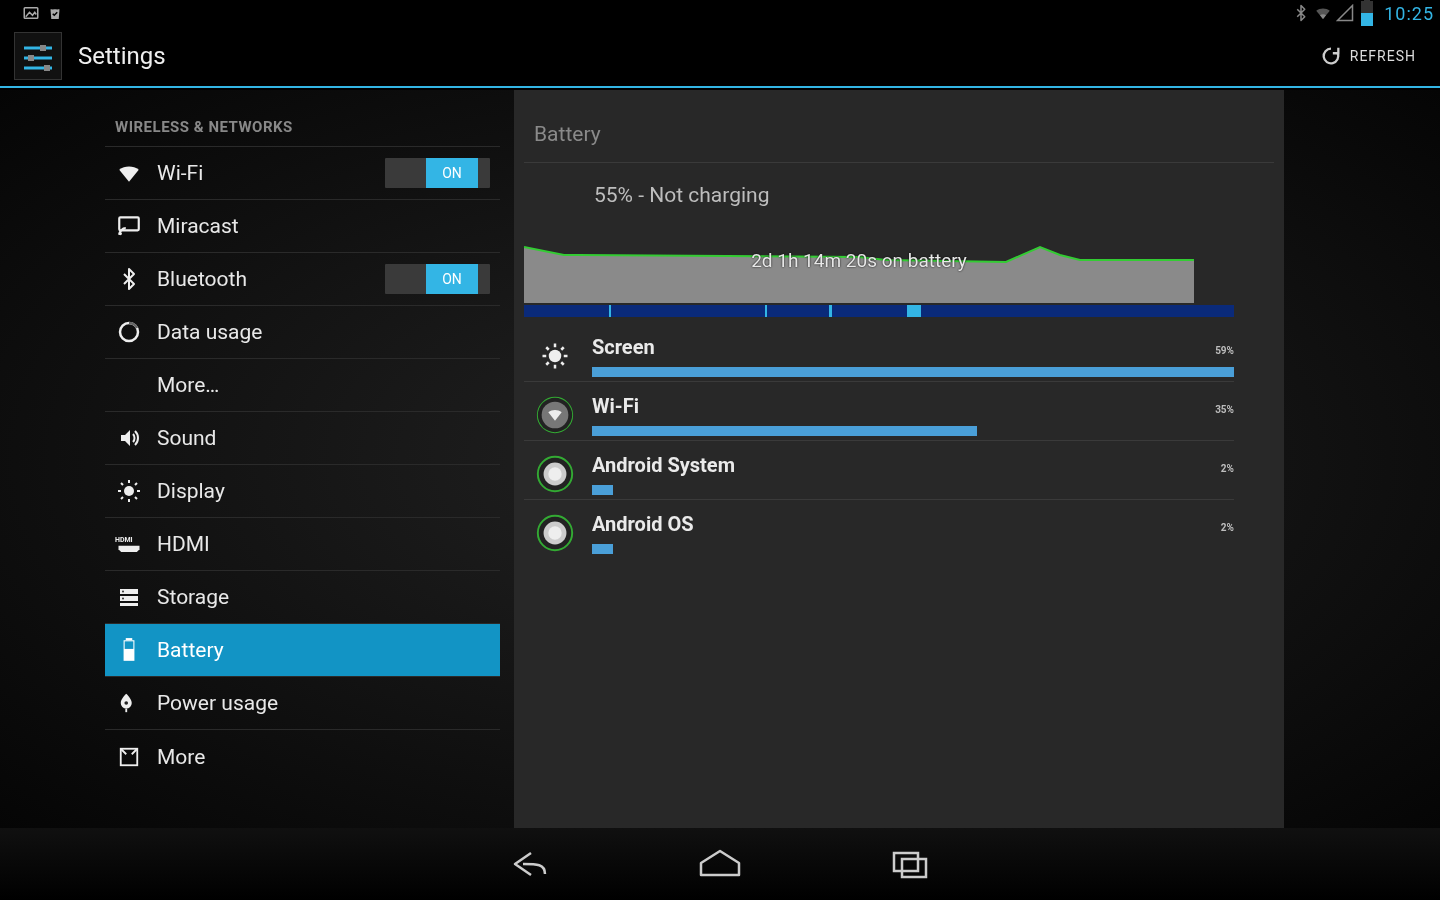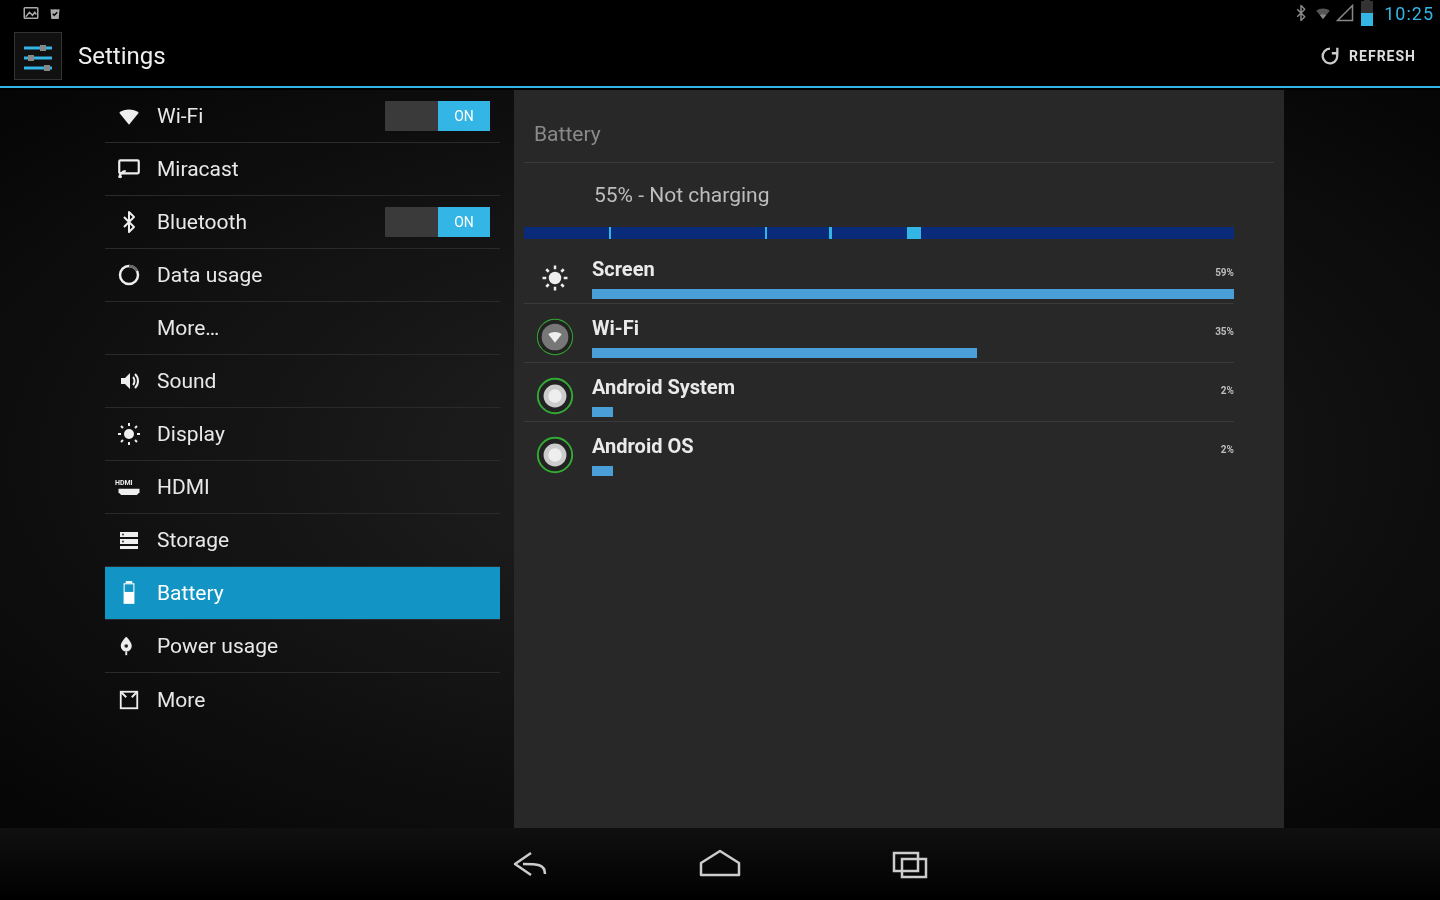--- a/index.html
+++ b/index.html
@@ -8,34 +8,34 @@
   .status-bar { position: absolute; top:0; left:16px; right:0; height:26px; background:#000; display:flex; justify-content:space-between; align-items:center; padding:0 6px; font-size:16px; color:#999; }
   .status-left, .status-right { display:flex; align-items:center; gap:6px; }
   .status-right { gap:4px; }
   .stat-icon { width:18px; height:18px; display:flex; align-items:center; justify-content:center; }
   .clock-text { color:#33b5e5; font-size:18px; margin-left:4px; letter-spacing:1px; }
   
   .app-header { position:absolute; top:26px; left:0; right:0; height:62px; background:#000; display:flex; align-items:center; padding:0 14px; border-bottom:2px solid #33b5e5; }
   .app-header .app-icon { width:48px; height:48px; border:1px solid #333; display:flex; align-items:center; justify-content:center; background:#111; }
   .app-header .app-title { font-size:24px; color:#eee; margin-left:16px; font-weight:400; }
   .app-header .spacer { flex:1; }
-  .refresh-btn { display:flex; align-items:center; gap:8px; color:#ddd; font-size:14px; font-weight:700; letter-spacing:1px; cursor:pointer; padding:10px; }
+  .refresh-btn { display:flex; align-items:center; gap:8px; color:#ddd; font-size:14px; font-weight:400; letter-spacing:1px; cursor:pointer; padding:10px; }
   .refresh-btn svg { width:22px; height:22px; }
   
   .body-area { position:absolute; top:90px; left:0; right:0; bottom:72px; background: radial-gradient(ellipse at center, #222 0%, #151515 45%, #050505 100%); display:flex; }
   .sidebar-wrap { width:500px; padding-left:105px; padding-right:0; overflow:hidden; }
   .section-header { font-size:15px; font-weight:700; color:#888; padding:28px 0 10px 10px; letter-spacing:0.5px; border-bottom:1px solid #2a2a2a; }
   .menu-item { display:flex; align-items:center; height:53px; padding:0 10px 0 10px; border-bottom:1px solid #2a2a2a; cursor:pointer; }
   .menu-item.selected { background:#1294c5; }
   .menu-item.selected .mi-label { color:#fff; }
   .mi-icon { width:28px; height:28px; display:flex; align-items:center; justify-content:center; margin-right:14px; }
   .mi-label { font-size:21px; color:#e8e8e8; flex:1; }
   .mi-indent .mi-label { margin-left:42px; }
   .toggle { width:105px; height:30px; background:#3a3a3a; position:relative; border-radius:1px; display:flex; align-items:center; }
-  .toggle .knob { position:absolute; right:0; top:0; bottom:0; width:52px; background:#33b5e5; display:flex; align-items:center; justify-content:center; color:#fff; font-size:14px; font-weight:400; }
+  .toggle .knob { position:absolute; right:12px; top:0; bottom:0; width:52px; background:#33b5e5; display:flex; align-items:center; justify-content:center; color:#fff; font-size:14px; font-weight:400; }
   
   .main-col { flex:1; padding:0 0 0 14px; }
   .main-panel { background:#282828; width:770px; height:100%; padding:0 10px 0 10px; overflow:hidden; }
   .panel-title { color:#8a8a8a; font-size:21px; padding:32px 0 16px 10px; }
   .divider-full { border-top:1px solid #3a3a3a; margin:0 0 0 0; }
   .status-line { color:#bdbdbd; font-size:21px; padding:20px 0 18px 70px; }
   .graph-wrap { position:relative; height:78px; margin:0 40px 0 0; }
   .graph-svg { width:670px; height:78px; display:block; margin-left:0; margin-right:0; }
   .graph-label { position:absolute; left:0; right:40px; top:24px; text-align:center; color:#e8e8e8; font-size:19px; pointer-events:none; text-shadow:0 0 2px #000; }
   .blue-strip { height:12px; background:linear-gradient(to bottom,#0a2a7a, #0a2a7a); margin:2px 40px 0 0; position:relative;}
@@ -119,20 +119,21 @@
     <svg viewBox="0 0 24 24">
         <path d="M12 4a8 8 0 1 0 7.4 5" fill="none" stroke="#ccc" stroke-width="2.5"></path>
         <path d="M20 3v6h-6" fill="none" stroke="#ccc" stroke-width="2.5"></path>
       </svg>
     <span>REFRESH</span>
   </div>
 </div>
 
 <div class="body-area">
   <div class="sidebar-wrap">
+    <div class="section-header">WIRELESS &amp; NETWORKS</div>
 
     <div class="menu-item">
       <span class="mi-icon">
         <svg viewBox="0 0 24 24" width="26" height="26">
             <path d="M12 20l9-11c-5-4-13-4-18 0z" fill="#eee"></path>
           </svg>
       </span>
       <span class="mi-label">Wi-Fi</span>
       <div class="toggle">
           <div class="knob">ON</div>
@@ -262,20 +263,27 @@
       <span class="mi-label">More</span>
     </div>
   </div>
 
   <div class="main-col">
     <div class="main-panel">
       <div class="panel-title">Battery</div>
       <div class="divider-full"></div>
       <div class="status-line">55% - Not charging</div>
 
+      <div class="graph-wrap">
+        <svg class="graph-svg" viewBox="0 0 670 78" preserveAspectRatio="none">
+          <path d="M0 22 L40 30 L54 30 L335 32 L362 35 L482 37 L516 22 L536 30 L556 35 L670 35 L670 78 L0 78 Z" fill="#8a8a8a"></path>
+          <path d="M0 22 L40 30 L54 30 L335 32 L362 35 L482 37 L516 22 L536 30 L556 35 L670 35" fill="none" stroke="#3c3" stroke-width="2"></path>
+        </svg>
+        <div class="graph-label">2d 1h 14m 20s on battery</div>
+      </div>
       <div class="blue-strip">
         <div class="light" style="left:12%; width:2px"></div>
         <div class="light" style="left:34%; width:2px"></div>
         <div class="light" style="left:43%; width:3px"></div>
         <div class="light" style="left:54%; width:14px"></div>
       </div>
 
       <div class="usage-row first">
         <div class="usage-ico">
           <svg viewBox="0 0 24 24" width="30" height="30">

